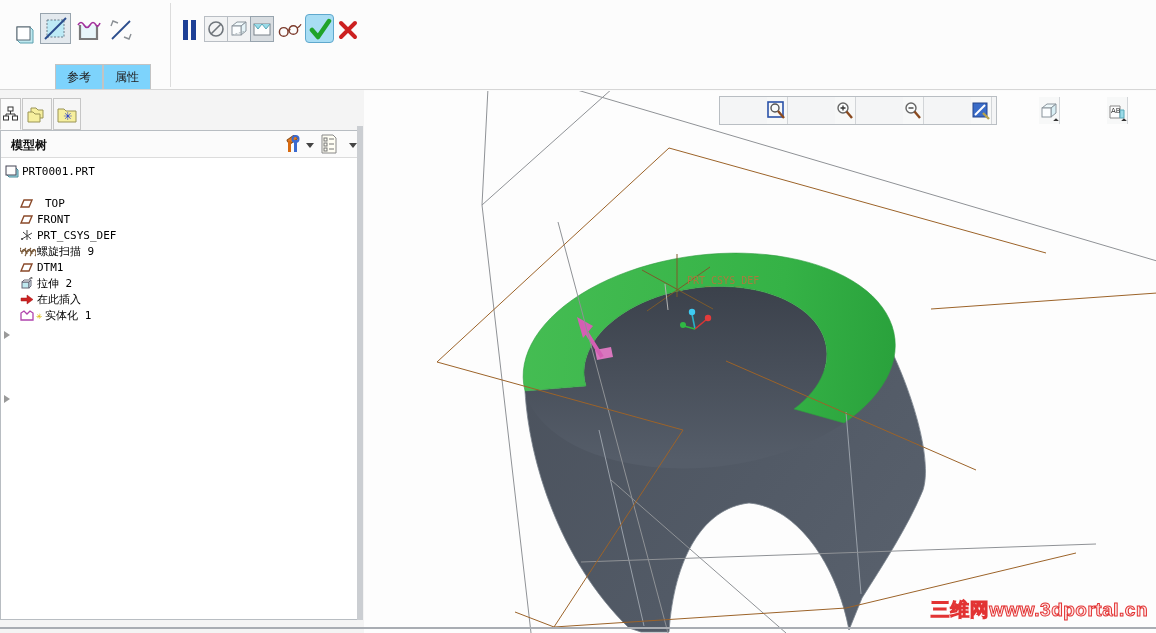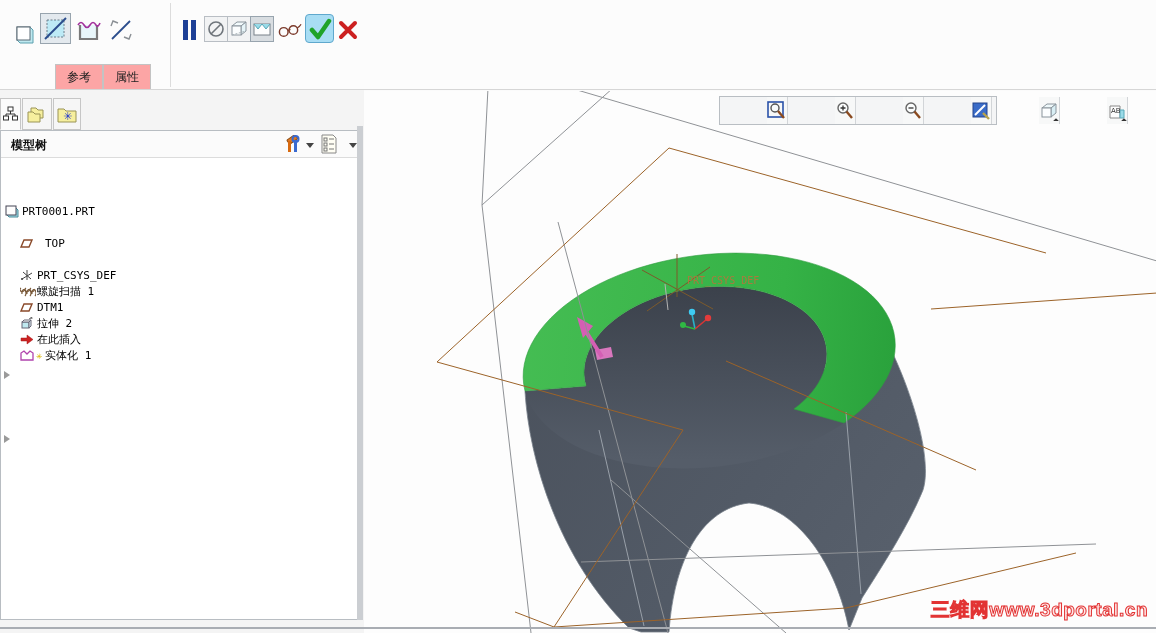--- a/index.html
+++ b/index.html
@@ -9,42 +9,42 @@
 
   
   #topbar { left:0; top:0; width:1156px; height:90px; background:#fcfcfc; border-bottom:1px solid #d6d6d6; }
   #topbar .vsep { left:170px; top:3px; width:1px; height:84px; background:#dcdcdc; }
   .toolbtn { display:flex; align-items:center; justify-content:center; }
   .btn-plain { border:1px solid transparent; background:transparent; }
   .btn-raised { border:1px solid #b9bec4; background:#f2f3f4; }
   .btn-pressed { border:1px solid #98a4ae; background:#d8dde1; }
   .btn-accept { border:1px solid #5fa8cd; background:#a8ddf4; border-radius:4px; }
 
-  .dash-tab { position:absolute; top:64px; height:25px; width:48px; background:#fca5a5;
+  .dash-tab { position:absolute; top:64px; height:25px; width:48px; background:#7dd3fc;
     border:1px solid #c3c3c3; border-bottom:none; color:#222; font-size:12px;
     display:flex; align-items:center; justify-content:center; }
 
   
   #panel-area { left:0; top:90px; width:364px; height:543px; background:#f4f4f4; }
   .ptab { position:absolute; top:8px; height:32px; background:#f6f6f6; border:1px solid #c6c6c6;
     display:flex; align-items:center; justify-content:center; }
   .ptab.active { background:#fbfbfb; border-bottom-color:#fbfbfb; }
   #panel-box { position:absolute; left:0; top:40px; width:358px; height:490px; background:#ffffff;
     border:1px solid #b8bdc2; }
   #panel-header { position:absolute; left:0; top:0; width:100%; height:27px; background:#fbfbfb;
     border-bottom:1px solid #dcdcdc; }
   #panel-title { position:absolute; left:10px; top:6px; font-size:12px; font-weight:bold; color:#111; }
   .hdr-ic { position:absolute; top:4px; }
   .caret { width:0; height:0; border-left:4px solid transparent; border-right:4px solid transparent;
     border-top:5px solid #444; position:absolute; top:12px; }
   #splitter { position:absolute; left:357px; top:36px; width:6px; height:494px; background:#cbced2; }
 
   #tree { position:absolute; left:0; top:28px; width:100%; height:460px; background:#fff;
     font-family:"DejaVu Sans Mono", monospace; font-size:11px; color:#000; }
-  .trow { position:absolute; left:0; width:100%; height:16px; display:flex; align-items:center;margin-top:40px; }
+  .trow { position:absolute; left:0; width:100%; height:16px; display:flex; align-items:center; }
   .trow .arrow { width:0; height:0; border-top:4px solid transparent; border-bottom:4px solid transparent;
     border-left:6px solid #9a9a9a; position:absolute; left:3px; top:4px; }
   .ticon { display:inline-block; width:14px; height:13px; flex:none; }
   .tlabel { margin-left:3px; white-space:pre; }
   .tmark { color:#d8b400; font-size:10px; margin-left:2px; font-weight:bold; }
 
   
   #viewport { left:364px; top:91px; width:792px; height:542px; background:#fdfdfd; }
   #scene { position:absolute; left:0; top:0; }
   #vtoolbar { position:absolute; left:355px; top:5px; width:278px; height:29px; background:#f4f5f6;
@@ -204,36 +204,42 @@
       </div>
 
 
       <div class="trow" style="top:36px;padding-left:19px;gap:8px;">
         <span class="ticon"><svg width="14" height="13" viewBox="0 0 14 13">
               <path d="M1,10 L4,3 H12 L9,10 Z" fill="none" stroke="#8a4a2a" stroke-width="1.4"></path>
             </svg></span>
         <span class="tlabel">TOP</span>
       </div>
 
+      <div class="trow" style="top:52px;padding-left:19px;">
+        <span class="ticon"><svg width="14" height="13" viewBox="0 0 14 13">
+              <path d="M1,10 L4,3 H12 L9,10 Z" fill="none" stroke="#8a4a2a" stroke-width="1.4"></path>
+            </svg></span>
+        <span class="tlabel">FRONT</span>
+      </div>
 
       <div class="trow" style="top:68px;padding-left:19px;">
         <span class="ticon"><svg width="14" height="13" viewBox="0 0 14 13">
               <path d="M2,10 L12,4 M3,3 L11,10 M7,1 L7,11" stroke="#444" stroke-width="1"></path>
               <path d="M1,9 l2,2 M1,11 l2,-2" stroke="#444" stroke-width="0.8"></path>
             </svg></span>
         <span class="tlabel">PRT_CSYS_DEF</span>
       </div>
 
       <div class="trow" style="top:84px;padding-left:19px;">
         <span class="arrow" style="top:88px;"></span>
         <span class="ticon"><svg width="16" height="13" viewBox="0 0 16 13">
               <path d="M2,9 a2,3.5 0 1 1 3,2 M7,9 a2,3.5 0 1 1 3,2 M12,9 a2,3.5 0 1 1 3,2" fill="none" stroke="#7a5a3a" stroke-width="1.2"></path>
               <path d="M1,3 a2,2 0 1 0 3,1 M6,3 a2,2 0 1 0 3,1 M11,3 a2,2 0 1 0 3,1" fill="none" stroke="#7a5a3a" stroke-width="1.2"></path>
             </svg></span>
-        <span class="tlabel">螺旋扫描 1</span>
+        <span class="tlabel">螺旋扫描 9</span>
       </div>
 
       <div class="trow" style="top:100px;padding-left:19px;">
         <span class="ticon"><svg width="14" height="13" viewBox="0 0 14 13">
               <path d="M1,10 L4,3 H12 L9,10 Z" fill="none" stroke="#8a4a2a" stroke-width="1.4"></path>
             </svg></span>
         <span class="tlabel">DTM1</span>
       </div>
 
       <div class="trow" style="top:116px;padding-left:19px;">

